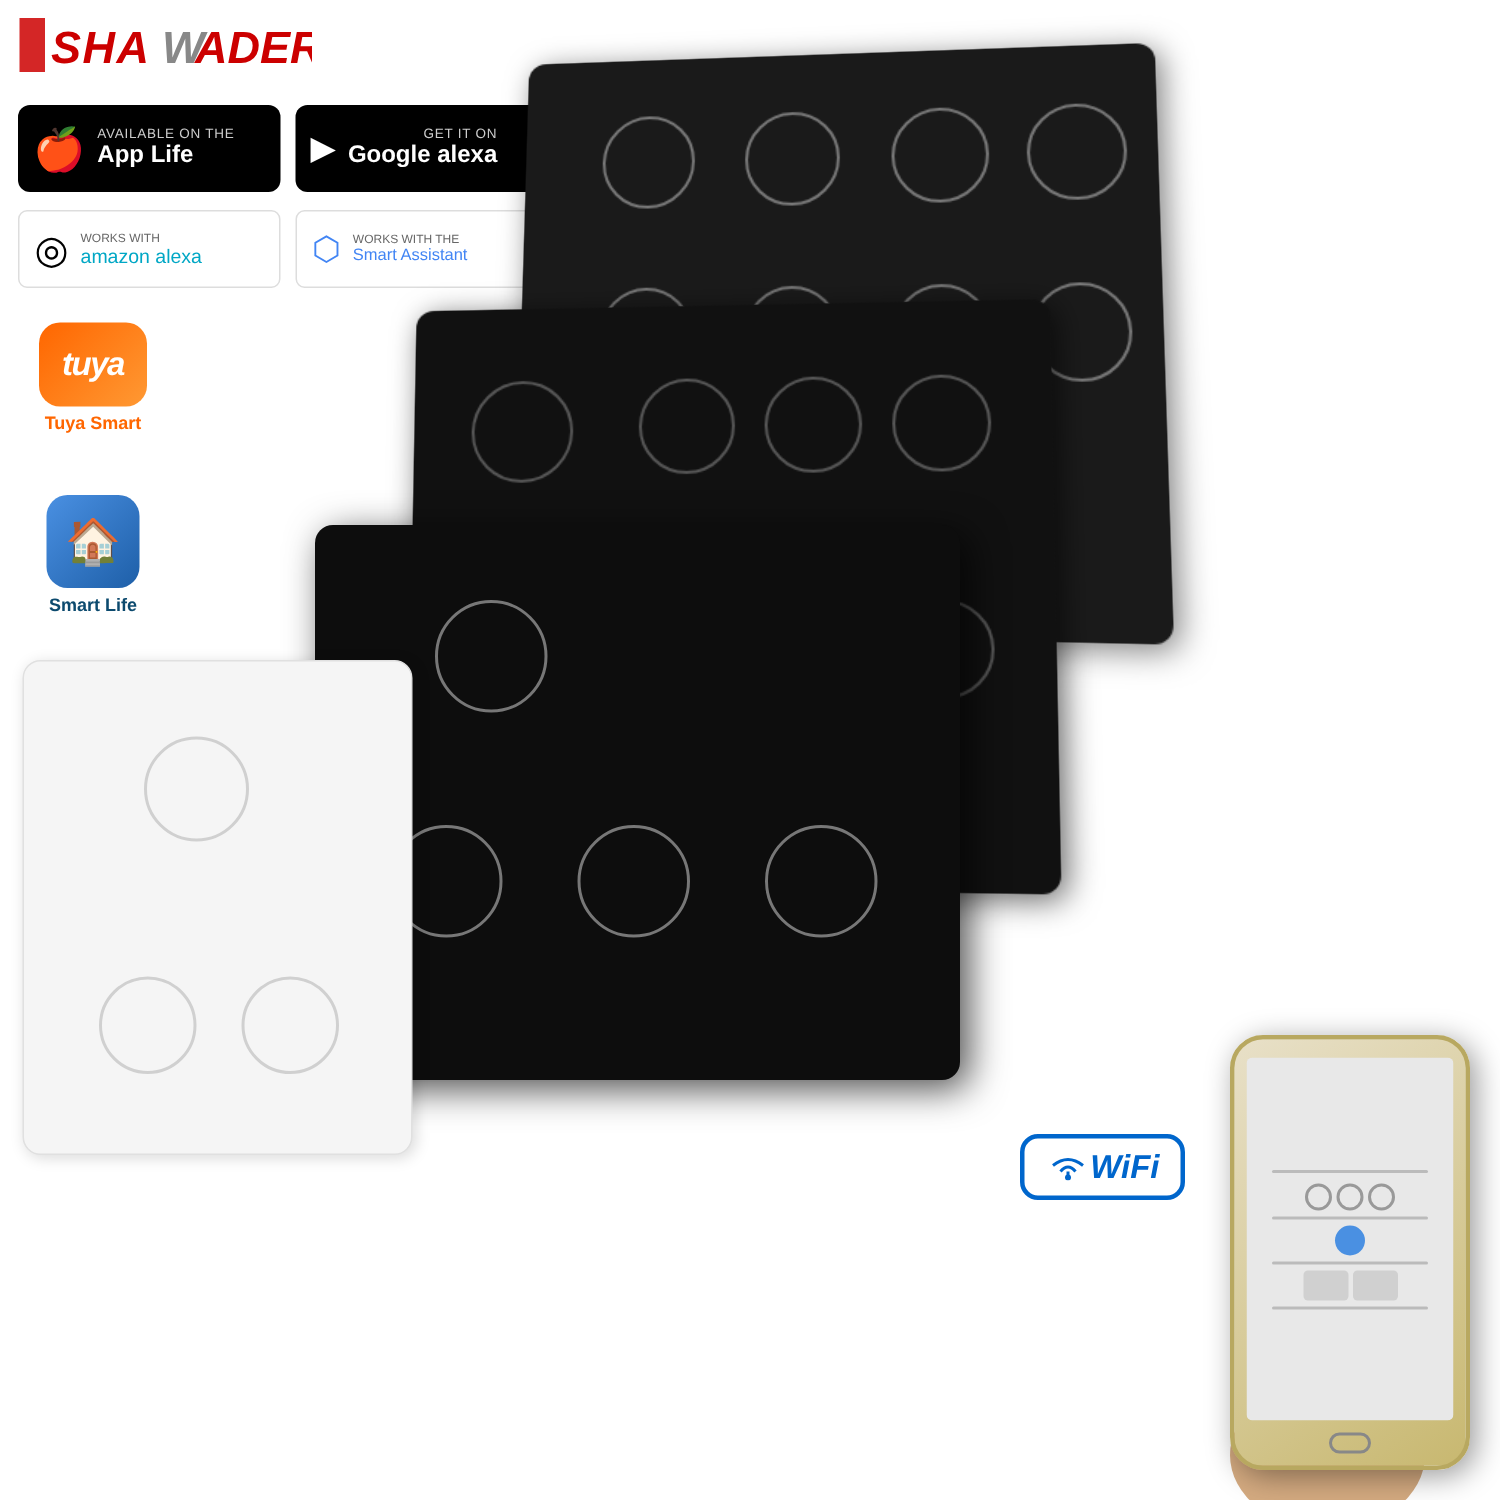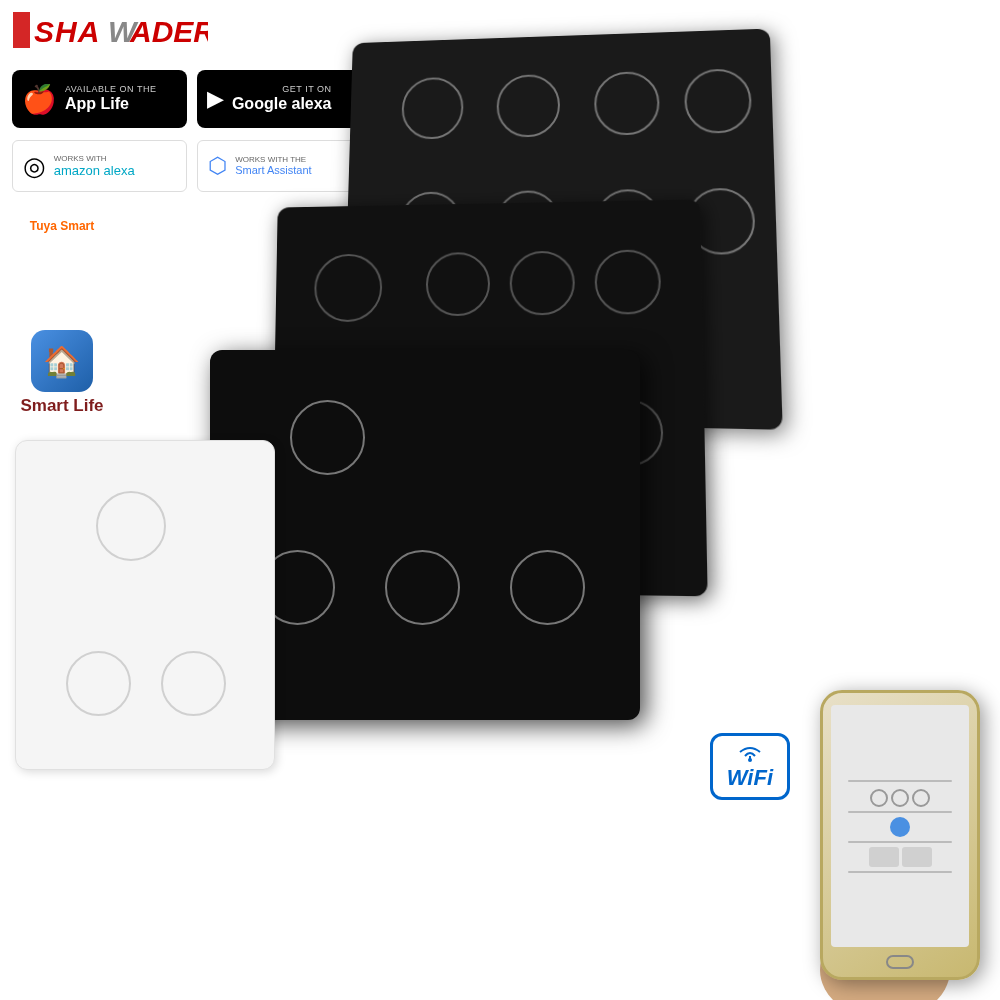--- a/index.html
+++ b/index.html
@@ -107,22 +107,22 @@
       height: 62px;
       background: linear-gradient(135deg, #4a90e2, #1e5fa8);
       border-radius: 14px;
       display: flex;
       align-items: center;
       justify-content: center;
       font-size: 30px;
       color: #fff;
     }
     .smartlife-label {
-      font-size: 17px;
-      color: #7f1d1d;
+      font-size: 12px;
+      color: #0c4a6e;
       text-align: center;
       margin-top: 4px;
       font-weight: 600;
     }
 
     
     .switch-white {
       position: absolute;
       top: 440px;
       left: 15px;
@@ -229,21 +229,21 @@
     
     .wifi-badge {
       position: absolute;
       bottom: 200px;
       right: 210px;
       background: #fff;
       border: 3px solid #0066cc;
       border-radius: 12px;
       padding: 6px 14px;
       display: flex;
-      flex-direction: column;
+      flex-direction: row;
       align-items: center;
     }
     .wifi-text {
       font-size: 22px;
       font-weight: 900;
       color: #0066cc;
       font-style: italic;
     }
 
     
@@ -334,20 +334,23 @@
 
 <div class="works-badge" style="position:absolute;top:140px;left:197px;">
   <span style="font-size:22px;color:#4285f4;">⬡</span>
   <div class="works-text-wrap">
     <span class="works-small">works with the</span>
     <span class="works-brand google">Smart Assistant</span>
   </div>
 </div>
 
 <div class="tuya-badge" style="position:absolute;top:215px;left:12px;">
+  <div class="tuya-logo">
+    <span>tuya</span>
+  </div>
   <span class="tuya-label">Tuya Smart</span>
 </div>
 
 <div class="smartlife-badge" style="position:absolute;top:330px;left:12px;">
   <div class="smartlife-icon">🏠</div>
   <span class="smartlife-label">Smart Life</span>
 </div>
 
 <div class="switch-dark-back">
 

